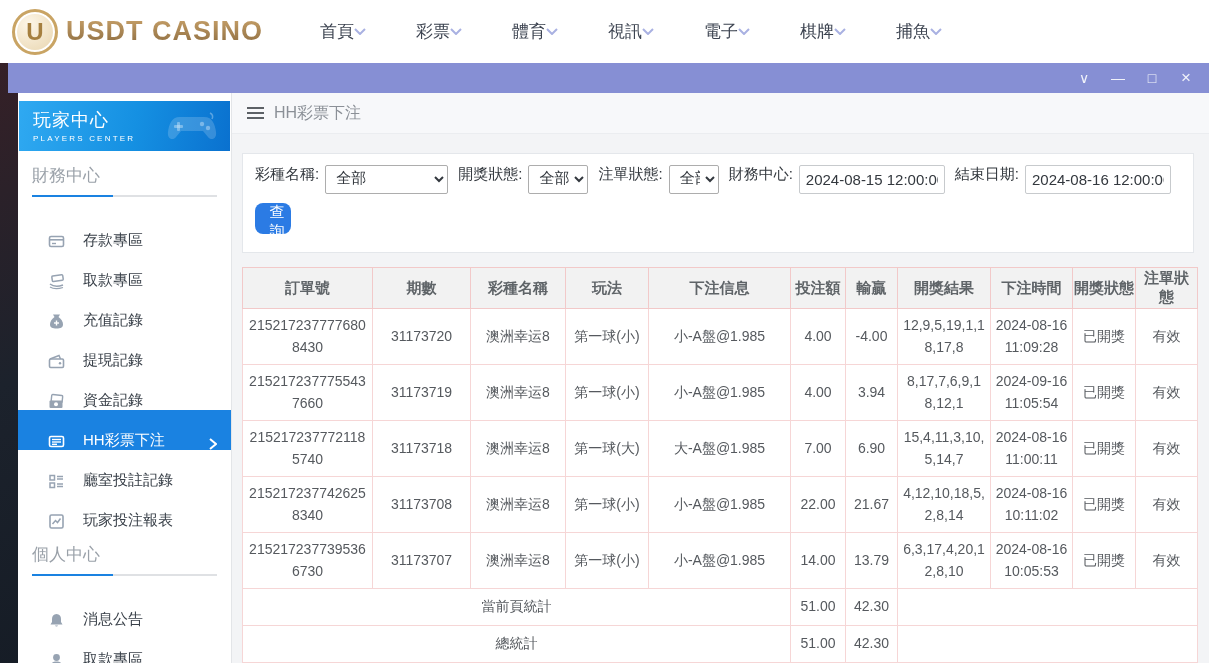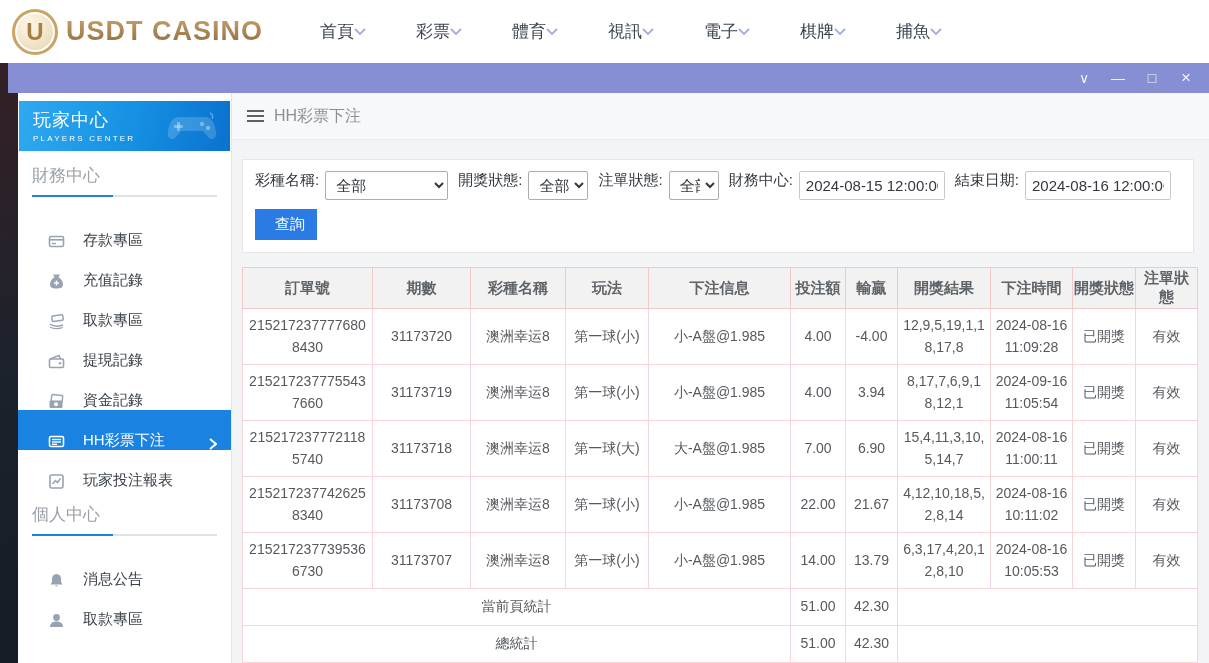--- a/index.html
+++ b/index.html
@@ -99,31 +99,31 @@
 
   .filter-panel {
     margin:19px 15px 0 10px; background:#fff; border:1px solid #e4e7eb;
     padding:11px 12px 12px 12px;
   }
   .filter-row { display:flex; align-items:flex-start; flex-wrap:nowrap; }
   .f-label { font-size:15px; color:#33383e; margin:0 6px 0 0; white-space:nowrap; }
   select.f-select {
     height:29px; border:1px solid #adadad; border-radius:2px; background:#fff;
     font-size:15px; color:#33383e; margin-right:10px; padding:0 2px 0 6px;
-    font-family:Liberation Sans, sans-serif;
+    font-family:Liberation Mono, monospace;
   }
   .sel-wide { width:132px; } .sel-mid { width:64px; } .sel-narrow { width:50px; }
   input.f-date {
     height:29px; width:146px; border:1px solid #c7cacd; border-radius:2px;
     font-size:15px; color:#33383e; padding:0 6px; margin-right:10px;
     font-family:"Liberation Sans","DejaVu Sans",sans-serif;
   }
   .search-btn {
-    margin-top:9px; width:62px; height:31px; background:#2b7be4; color:#fff;
-    border:none; border-radius:0; font-size:15px; cursor:pointer;
+    margin-top:9px; width:36px; height:31px; background:#2b7be4; color:#fff;
+    border:none; border-radius:8px; font-size:15px; cursor:pointer;
     font-family:"Liberation Sans","DejaVu Sans",sans-serif;
     padding-left:8px;
   }
 
   .table-wrap { margin:14px 12px 0 10px; }
   table.bets {
     width:100%; border-collapse:collapse; background:#fff; table-layout:fixed;
   }
   table.bets th {
     border:1px solid #f2c9c9; background:#f2f2f2; height:41px;
@@ -223,41 +223,41 @@
               <rect x="1.5" y="3.5" width="14" height="10" rx="1.5" fill="none" stroke="currentColor" stroke-width="1.6"></rect>
               <line x1="1.5" y1="6.8" x2="15.5" y2="6.8" stroke="currentColor" stroke-width="1.6"></line>
               <line x1="4" y1="10.5" x2="8" y2="10.5" stroke="currentColor" stroke-width="1.4"></line>
             </svg>
         </span>
         <span>存款專區</span>
       </div>
       <div class="side-item">
         <span class="s-icon">
           <svg width="17" height="17" viewBox="0 0 17 17">
+              <rect x="4" y="2.5" width="11" height="5.5" rx="1" transform="rotate(-8 9 5)" fill="none" stroke="currentColor" stroke-width="1.5"></rect>
+              <path d="M2 11 q5 4 13 1" fill="none" stroke="currentColor" stroke-width="1.6"></path>
+              <path d="M2 14 q5 3 13 0.5" fill="none" stroke="currentColor" stroke-width="1.3"></path>
+            </svg>
+        </span>
+        <span>取款專區</span>
+      </div>
+      <div class="side-item">
+        <span class="s-icon">
+          <svg width="17" height="17" viewBox="0 0 17 17">
               <path d="M6.5 4 L5 1.5 h7 L10.5 4 Z" fill="currentColor"></path>
               <path d="M6.5 4 h4 c3 2 4.5 5 4.5 7.5 c0 3-2.5 4-6.5 4 s-6.5-1-6.5-4 C2 9 3.5 6 6.5 4 Z" fill="currentColor"></path>
               <line x1="8.5" y1="7.5" x2="8.5" y2="12.5" stroke="#fff" stroke-width="1.4"></line>
               <line x1="6" y1="10" x2="11" y2="10" stroke="#fff" stroke-width="1.4"></line>
             </svg>
         </span>
         <span>充值記錄</span>
       </div>
       <div class="side-item">
         <span class="s-icon">
           <svg width="17" height="17" viewBox="0 0 17 17">
-              <rect x="4" y="2.5" width="11" height="5.5" rx="1" transform="rotate(-8 9 5)" fill="none" stroke="currentColor" stroke-width="1.5"></rect>
-              <path d="M2 11 q5 4 13 1" fill="none" stroke="currentColor" stroke-width="1.6"></path>
-              <path d="M2 14 q5 3 13 0.5" fill="none" stroke="currentColor" stroke-width="1.3"></path>
-            </svg>
-        </span>
-        <span>取款專區</span>
-      </div>
-      <div class="side-item">
-        <span class="s-icon">
-          <svg width="17" height="17" viewBox="0 0 17 17">
               <path d="M2 6 L11 2.5 L12.5 6" fill="none" stroke="currentColor" stroke-width="1.5"></path>
               <rect x="1.5" y="6" width="14" height="8.5" rx="1.2" fill="none" stroke="currentColor" stroke-width="1.6"></rect>
               <circle cx="12" cy="10.2" r="1.2" fill="currentColor"></circle>
             </svg>
         </span>
         <span>提現記錄</span>
       </div>
       <div class="side-item">
         <span class="s-icon">
           <svg width="17" height="17" viewBox="0 0 17 17">
@@ -274,20 +274,33 @@
               <rect x="1.5" y="3.5" width="14" height="10" rx="1.5" fill="none" stroke="currentColor" stroke-width="1.6"></rect>
               <line x1="4" y1="6.5" x2="13" y2="6.5" stroke="currentColor" stroke-width="1.4"></line>
               <line x1="4" y1="9" x2="13" y2="9" stroke="currentColor" stroke-width="1.4"></line>
               <line x1="4" y1="11.3" x2="9" y2="11.3" stroke="currentColor" stroke-width="1.4"></line>
             </svg>
         </span>
         <span>HH彩票下注</span>
         <svg class="right-arrow" width="8" height="12" viewBox="0 0 8 12">
             <polyline points="1,1 7,6 1,11" fill="none" stroke="#fff" stroke-width="2"></polyline>
           </svg>
+      </div>
+      <div class="side-item">
+        <span class="s-icon">
+          <svg width="17" height="17" viewBox="0 0 17 17">
+              <rect x="2" y="2.5" width="4.5" height="4.5" fill="none" stroke="currentColor" stroke-width="1.5"></rect>
+              <line x1="9" y1="3.5" x2="15" y2="3.5" stroke="currentColor" stroke-width="1.5"></line>
+              <line x1="9" y1="6" x2="15" y2="6" stroke="currentColor" stroke-width="1.5"></line>
+              <rect x="2" y="10" width="4.5" height="4.5" fill="none" stroke="currentColor" stroke-width="1.5"></rect>
+              <line x1="9" y1="11" x2="15" y2="11" stroke="currentColor" stroke-width="1.5"></line>
+              <line x1="9" y1="13.5" x2="15" y2="13.5" stroke="currentColor" stroke-width="1.5"></line>
+            </svg>
+        </span>
+        <span>廳室投註記錄</span>
       </div>
       <div class="side-item">
         <span class="s-icon">
           <svg width="17" height="17" viewBox="0 0 17 17">
               <rect x="2" y="2" width="13" height="13" rx="1.5" fill="none" stroke="currentColor" stroke-width="1.6"></rect>
               <polyline points="4.5,11 7.5,7.5 9.5,9.5 12.5,5.5" fill="none" stroke="currentColor" stroke-width="1.5"></polyline>
             </svg>
         </span>
         <span>玩家投注報表</span>
       </div>

